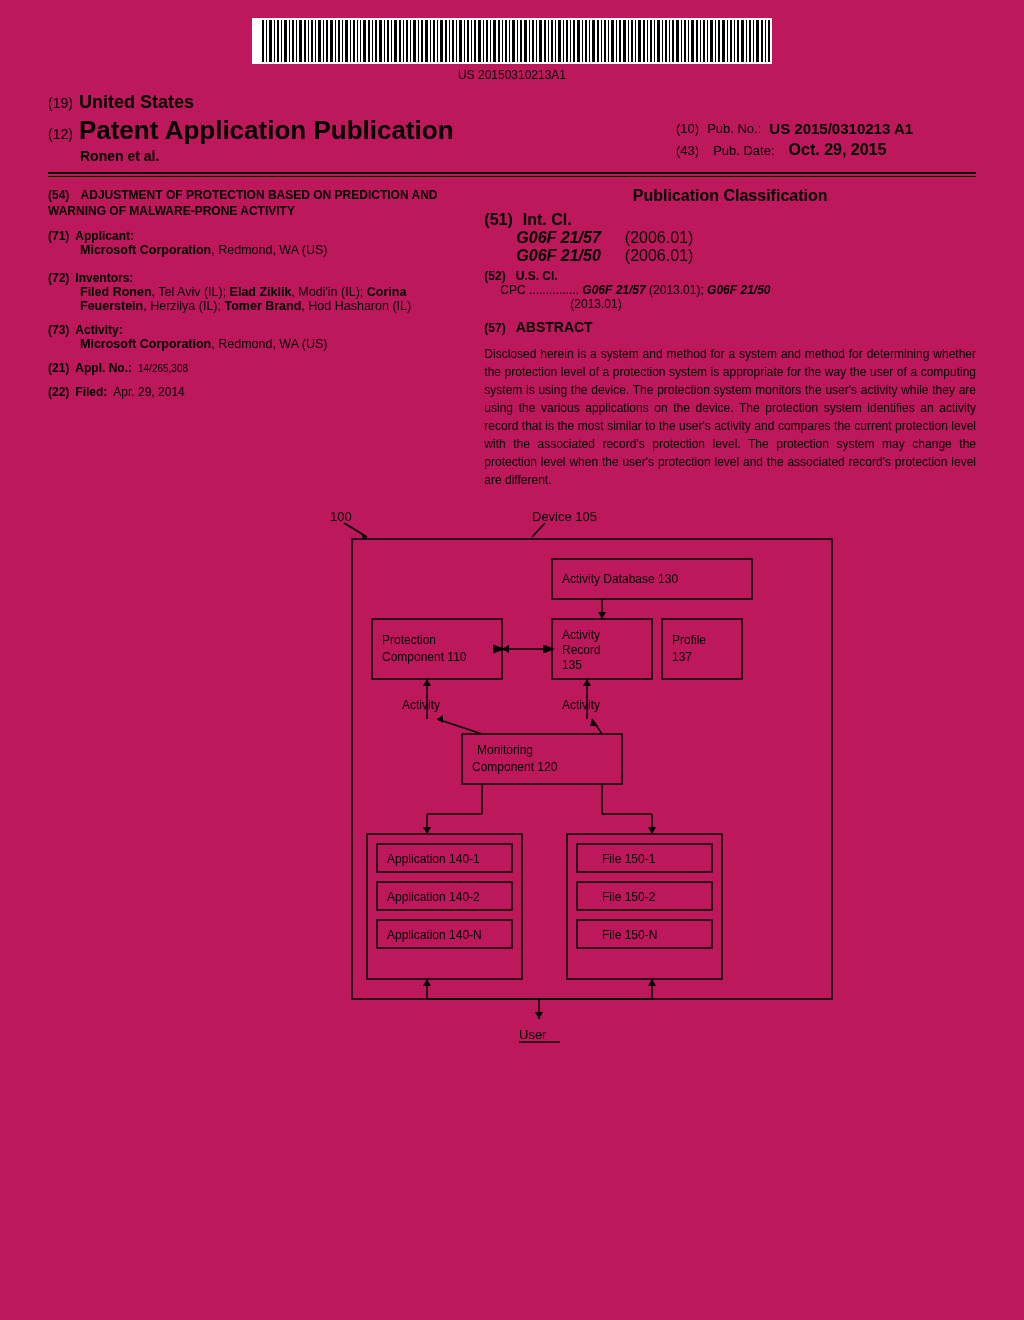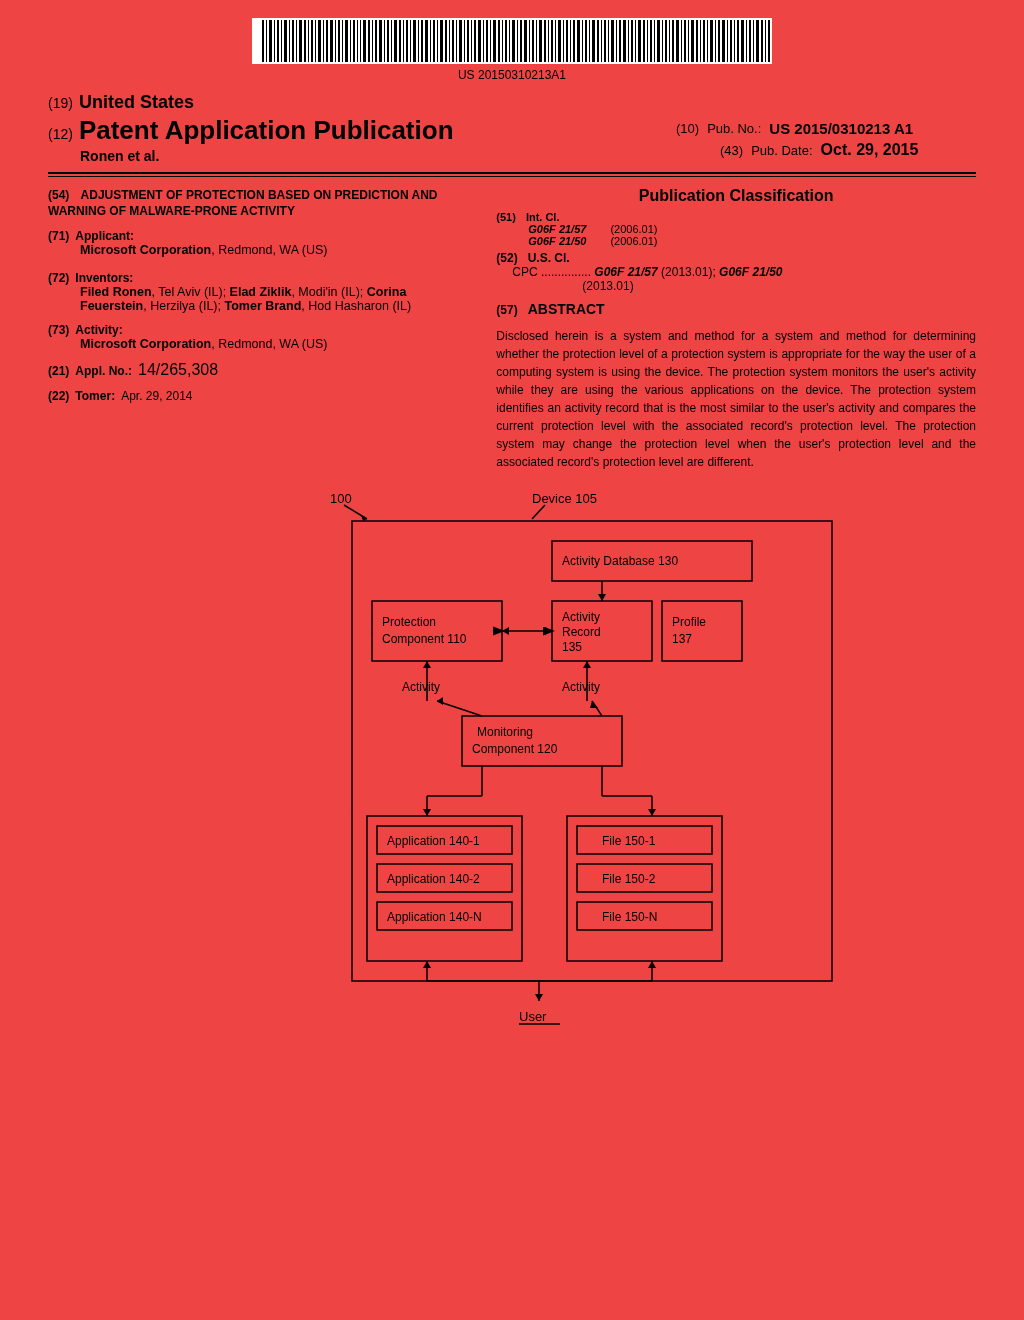--- a/index.html
+++ b/index.html
@@ -8,21 +8,21 @@
       font-family: 'Times New Roman', Times, serif;
       font-size: 13px;
       color: #000;
       width: 1024px;
       min-height: 1320px;
     }
 
     .page {
       width: 1024px;
       min-height: 1320px;
-      background: #ef4444;
+      background: #be185d;
       padding: 0;
     }
 
     
     .barcode-area {
       text-align: center;
       padding: 18px 0 4px 0;
     }
     .barcode-svg {
       display: inline-block;
@@ -48,21 +48,21 @@
     .divider-thin {
       border: none;
       border-top: 1px solid #000;
       margin: 0 48px;
     }
 
     
     .two-col {
       display: flex;
       padding: 10px 48px 0 48px;
-      gap: 40px;
+      gap: 28px;
     }
     .col-left {
       flex: 0 0 44%;
       max-width: 44%;
     }
     .col-right {
       flex: 1;
     }
 
     .field-block {
@@ -277,21 +277,21 @@
           <span style="font-family:Arial,sans-serif;font-size:26px;font-weight:bold;">Patent Application Publication</span>
         </div>
         <div style="margin-left:32px; font-family:Arial,sans-serif; font-size:14px; font-weight:bold; margin-top:2px;">Ronen et al.</div>
       </div>
       <div style="margin-left:24px; padding-top:28px; font-family:Arial,sans-serif; font-size:13px; min-width:300px;">
         <div style="display:flex; gap:8px; align-items:center;">
           <span>(10)</span>
           <span>Pub. No.:</span>
           <span style="font-size:15px;font-weight:bold;">US 2015/0310213 A1</span>
         </div>
-        <div style="display:flex; gap:8px; align-items:baseline; margin-top:4px;margin-left:44px;">
+        <div style="display:flex; gap:14px; align-items:baseline; margin-top:4px;">
           <span>(43)</span>
           <span>Pub. Date:</span>
           <span style="font-size:16px;font-weight:bold;">Oct. 29, 2015</span>
         </div>
       </div>
     </div>
   </div>
 
   <hr class="divider">
   <hr class="divider-thin" style="margin-top:2px;">
@@ -332,39 +332,39 @@
         </div>
         <div class="field-content">
           <b>Microsoft Corporation</b>, Redmond, WA (US)
         </div>
       </div>
 
       <div class="field-block" style="margin-top:10px;">
         <div style="display:flex; gap:6px; align-items:baseline;">
           <span style="font-family:Arial,sans-serif;font-size:12px;font-weight:bold;">(21)</span>
           <span style="font-family:Arial,sans-serif;font-size:12px;font-weight:bold;">Appl. No.:</span>
-          <span style="font-family:Arial,sans-serif;font-size:16px;">14/265,308</span>
+          <span style="font-family:Arial,sans-serif;font-size:10px;">14/265,308</span>
         </div>
       </div>
 
       <div class="field-block" style="margin-top:6px;">
         <div style="display:flex; gap:6px; align-items:baseline;">
           <span style="font-family:Arial,sans-serif;font-size:12px;font-weight:bold;">(22)</span>
-          <span style="font-family:Arial,sans-serif;font-size:12px;font-weight:bold;">Tomer:</span>
+          <span style="font-family:Arial,sans-serif;font-size:12px;font-weight:bold;">Filed:</span>
           <span style="font-family:Arial,sans-serif;font-size:12px;">Apr. 29, 2014</span>
         </div>
       </div>
     </div>
 
     <div class="col-right">
 
       <div class="class-section">
         <div class="class-title">Publication Classification</div>
 
-        <div style="margin-top:6px; font-family:Arial,sans-serif; font-size:11px;">
+        <div style="margin-top:6px; font-family:Arial,sans-serif; font-size:16px;">
           <div style="display:flex; gap:10px; align-items:baseline;">
             <span style="font-weight:bold;">(51)</span>
             <span style="font-weight:bold;">Int. Cl.</span>
           </div>
           <div style="margin-left:32px;">
             <div style="display:flex; gap:24px;">
               <span style="font-style:italic;font-weight:bold;">G06F 21/57</span>
               <span>(2006.01)</span>
             </div>
             <div style="display:flex; gap:24px;">

